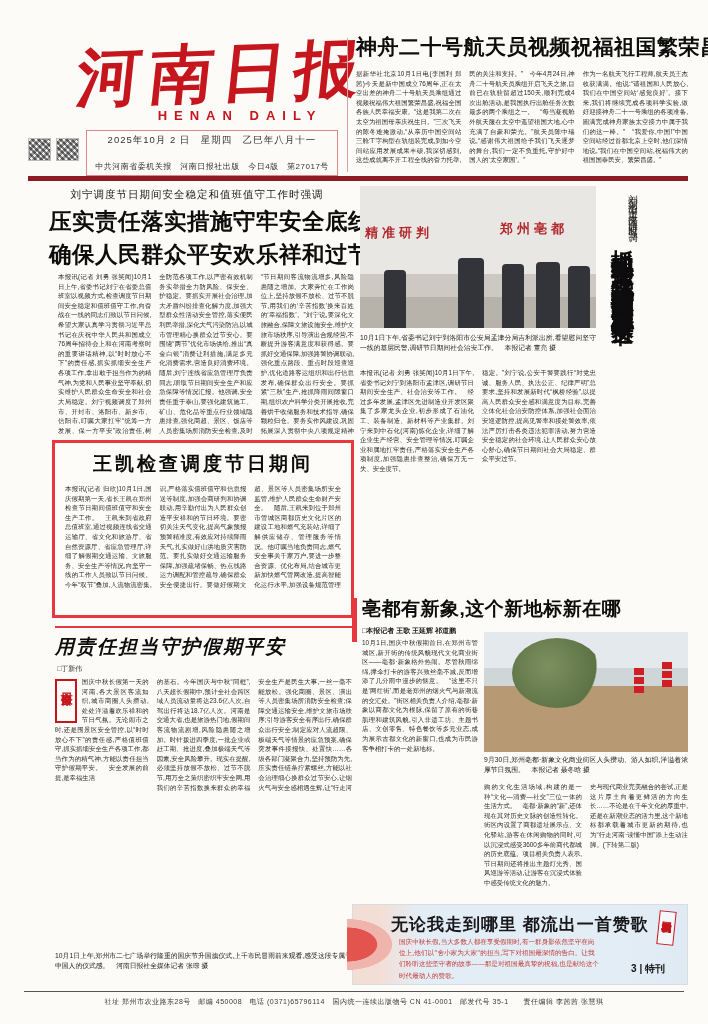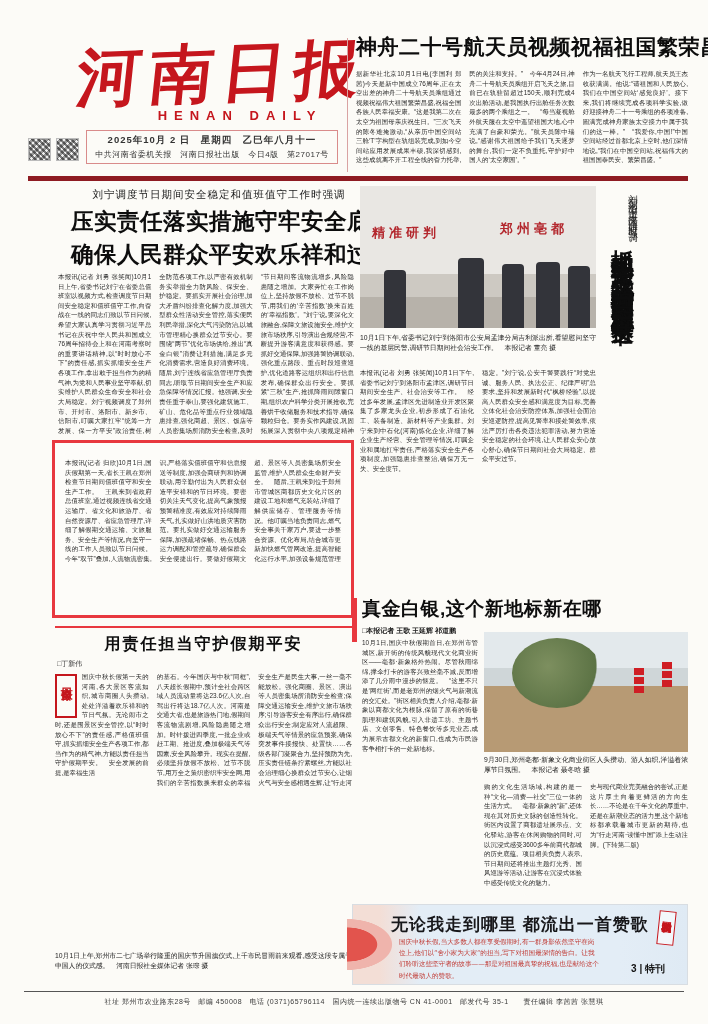--- a/index.html
+++ b/index.html
@@ -10,22 +10,22 @@
   .cols { display:flex; gap:8px; }
   .cols > div { flex:1; }
   .caption { font-size:6.8px; line-height:1.5; color:#222; text-align:justify; }
   .vert { writing-mode:vertical-rl; }
 
   
   .mast-title { font-family:"DejaVu Serif","Liberation Serif",serif; font-weight:bold; color:#c5161d;
     font-size:64px; letter-spacing:8px; transform:skewX(-8deg) rotate(-2deg); white-space:nowrap; }
   .mast-en { color:#c5161d; font-size:13px; letter-spacing:7px; font-weight:bold; text-align:center; }
   .mast-datebox { border:1px solid #d98b8b; padding:3px 6px; text-align:center; }
-  .mast-date1 { font-size:9.5px; color:#333; letter-spacing:1px;font-weight:bold; }
-  .mast-date2 { font-size:8px; color:#333; margin-top:2px; letter-spacing:0.5px; }
+  .mast-date1 { font-size:9.5px; color:#333; letter-spacing:1px; }
+  .mast-date2 { font-size:8px; color:#333; margin-top:14px; letter-spacing:0.5px; }
   .qr { width:23px; height:23px; border:1px solid #bbb;
     background:repeating-linear-gradient(45deg,#888 0 2px,#fff 2px 4px),repeating-linear-gradient(-45deg,#999 0 3px,#eee 3px 5px);
     background-blend-mode:multiply; }
 
   .headline-xl { font-weight:900; color:#0d0d0d; letter-spacing:0.5px; }
   .kicker { font-size:10.5px; color:#1a1a1a; text-align:center; letter-spacing:1px; }
   .rule-maroon { background:#8e1b22; }
   .vline-red { background:#d9a3a3; width:1px; }
 
   
@@ -85,33 +85,33 @@
     <div class="headline-xl" style="font-size:21px; white-space:nowrap;">神舟二十号航天员视频祝福祖国繁荣昌盛</div>
     <div class="cols" style="margin-top:8px; height:98px; overflow:hidden;">
       <div class="col">据新华社北京10月1日电(李国利 郑茜)今天是新中国成立76周年,正在太空出差的神舟二十号航天员乘组通过视频祝福伟大祖国繁荣昌盛,祝福全国各族人民幸福安康。“这是我第二次在太空为祖国母亲庆祝生日。”三次飞天的陈冬难掩激动,“从亲历中国空间站三舱‘T’字构型在轨组装完成,到如今空间站应用发展成果丰硕,我深切感到,这些成就离不开工程全线的奋力托举,更离不开全国人</div>
       <div class="col">民的关注和支持。”　今年4月24日,神舟二十号航天员乘组开启飞天之旅,目前已在轨驻留超过150天,顺利完成4次出舱活动,是我国执行出舱任务次数最多的两个乘组之一。　“每当凝视舱外航天服在太空中遥望祖国大地,心中充满了自豪和荣光。”航天员陈中瑞说,“感谢伟大祖国给予我们飞天逐梦的舞台,我们一定不负重托,守护好中国人的‘太空家园’。”</div>
       <div class="col">作为一名航天飞行工程师,航天员王杰收获满满。他说:“请祖国和人民放心,我们在中国空间站‘感觉良好’。接下来,我们将继续完成各项科学实验,做好迎接神舟二十一号乘组的各项准备,圆满完成神舟家族太空接力中属于我们的这一棒。”　“我爱你,中国!”中国空间站经过首都北京上空时,他们深情地说,“我们在中国空间站,祝福伟大的祖国国泰民安、繁荣昌盛。”</div>
     </div>
   </div>
 
   <div class="abs rule-maroon" style="left:28px; top:176px; width:660px; height:5px;"></div>
 
-  <div class="abs" style="left:71px; top:188px; width:296px;">
+  <div class="abs" style="left:49px; top:188px; width:296px;">
     <div class="kicker">刘宁调度节日期间安全稳定和值班值守工作时强调</div>
     <div class="headline-xl" style="font-size:22.5px; text-align:center; margin-top:4px; white-space:nowrap;">压实责任落实措施守牢安全底线</div>
     <div class="headline-xl" style="font-size:22.5px; text-align:center; margin-top:2px; white-space:nowrap;">确保人民群众平安欢乐祥和过节</div>
   </div>
   <div class="abs cols" style="left:58px; top:272px; width:296px; height:164px; overflow:hidden;">
     <div class="col">本报讯(记者 刘勇 张笑闻)10月1日上午,省委书记刘宁在省委总值班室以视频方式,检查调度节日期间安全稳定和值班值守工作,向奋战在一线的同志们致以节日问候,希望大家认真学习贯彻习近平总书记在庆祝中华人民共和国成立76周年招待会上和在河南考察时的重要讲话精神,以“时时放心不下”的责任感,抓实抓细安全生产各项工作,拿出敢于担当作为的精气神,为党和人民事业坚守奉献,切实维护人民群众生命安全和社会大局稳定。刘宁视频调度了郑州市、开封市、洛阳市、新乡市、信阳市,叮嘱大家扛牢“统筹一方发展、保一方平安”政治责任,树牢底线思维,严密防控制度,建立健全常态化管理动态处置机制,统筹做好安</div>
     <div class="col">全防范各项工作,以严密有效机制务实举措全力防风险、保安全、护稳定。要抓实开展社会治理,加大矛盾纠纷排查化解力度,加强大型群众性活动安全管控,落实便民利民举措,深化大气污染防治,以城市管理精心换群众过节安心。要围绕“两节”优化市场供给,推出“真金白银”消费让利措施,满足多元化消费需求,营造良好消费环境。随后,刘宁连线省应急管理厅负责同志,听取节日期间安全生产和应急保障等情况汇报。他强调,安全责任重于泰山,要强化建筑施工、矿山、危化品等重点行业领域隐患排查,强化商超、景区、饭店等人员密集场所消防安全检查,及时高效处置突发情况,加强暴雨等灾害天气防范应对,严防城市内涝、山洪地质灾害,强化科技赋能,做到防患未然,最大限度防范遏制各类事故发生。</div>
     <div class="col">“节日期间客流物流增多,风险隐患随之增加。大家奔忙在工作岗位上,坚持放假不放松、过节不脱节,用我们的‘辛苦指数’换来百姓的‘幸福指数’。”刘宁说,要深化文旅融合,保障文旅设施安全,维护文旅市场秩序,引导演出合规经营,不断提升游客满意度和获得感。要抓好交通保障,加强路警协调联动,强化重点路段、重点时段巡查巡护,优化道路客运组织和出行信息发布,确保群众出行安全。要抓紧“三秋”生产,抢抓降雨间隙窗口期,组织农户科学分类开展抢收,完善烘干收储服务和技术指导,确保颗粒归仓。要务实作风建设,巩固拓展深入贯彻中央八项规定精神学习教育成果,严防违规吃喝等问题反弹回潮,营造风清气正的节日氛围。　省领导张敏、安伟、陈星参加。</div>
   </div>
 
   <div class="abs photo photo-police" style="left:360px; top:186px; width:236px; height:142px;">
-    <div class="abs banner-red" style="left:12px; top:38px;">精准研判</div>
+    <div class="abs banner-red" style="left:5px; top:38px;">精准研判</div>
     <div class="abs banner-red" style="left:140px; top:34px;">郑州亳都</div>
     <div class="fig" style="left:24px; top:84px; width:22px; height:58px;"></div>
     <div class="fig" style="left:98px; top:72px; width:26px; height:70px;"></div>
     <div class="fig" style="left:142px; top:78px; width:22px; height:64px;"></div>
     <div class="fig" style="left:176px; top:76px; width:24px; height:66px;"></div>
     <div class="fig" style="left:208px; top:80px; width:22px; height:62px;"></div>
   </div>
   <div class="abs caption" style="left:360px; top:333px; width:236px;">10月1日下午,省委书记刘宁到洛阳市公安局孟津分局吉利派出所,看望慰问坚守一线的基层民警,调研节日期间社会治安工作。　本报记者 董亮 摄</div>
 
   <div class="abs cols" style="left:360px; top:368px; width:236px; height:228px; overflow:hidden;">
@@ -119,45 +119,46 @@
     <div class="col">稳定。”刘宁说,公安干警要践行“对党忠诚、服务人民、执法公正、纪律严明”总要求,坚持和发展新时代“枫桥经验”,以提高人民群众安全感和满意度为目标,完善立体化社会治安防控体系,加强社会面治安巡逻防控,提高见警率和接处警效率,依法严厉打击各类违法犯罪活动,努力营造安全稳定的社会环境,让人民群众安心放心舒心,确保节日期间社会大局稳定、群众平安过节。</div>
   </div>
 
   <div class="abs vert" style="left:600px; top:186px; height:414px; display:flex; align-items:flex-start;">
     <div style="writing-mode:vertical-rl; font-size:9.5px; color:#222; letter-spacing:3px; margin-bottom:4px;">刘宁到洛阳市孟津区调研时强调</div>
     <div class="headline-xl" style="writing-mode:vertical-rl; font-size:23px; letter-spacing:2px; margin-left:8px;">抓实抓细安全生产 强化社会治安防控</div>
     <div class="headline-xl" style="writing-mode:vertical-rl; font-size:23px; letter-spacing:2px; margin-left:6px;">确保节假日社会大局稳定群众平安过节</div>
   </div>
 
   <div class="abs redbox" style="left:52px; top:440px; width:302px; height:178px; padding:8px 10px;">
+    <div class="headline-xl" style="font-size:19px; text-align:center; letter-spacing:3px; white-space:nowrap;">王凯检查调度节日期间</div>
     <div class="cols" style="margin-top:7px; height:104px; overflow:hidden;">
       <div class="col">本报讯(记者 归欣)10月1日,国庆假期第一天,省长王凯在郑州检查节日期间值班值守和安全生产工作。　王凯来到省政府总值班室,通过视频连线省交通运输厅、省文化和旅游厅、省自然资源厅、省应急管理厅,详细了解假期交通运输、文旅服务、安全生产等情况,向坚守一线的工作人员致以节日问候。今年“双节”叠加,人流物流密集,各部门要深入学习贯彻习近平总书记在河南考察时重要讲话精神,坚持底线思维,强化风险意</div>
       <div class="col">识,严格落实值班值守和信息报送等制度,加强会商研判和协调联动,用辛勤付出为人民群众创造平安祥和的节日环境。要密切关注天气变化,提高气象预报预警精准度,有效应对持续降雨天气,扎实做好山洪地质灾害防范。要扎实做好交通运输服务保障,加强疏堵保畅、热点线路运力调配和管控疏导,确保群众安全便捷出行。要做好假期文旅市场消费供给,持续丰富业态,提升服务质量,让广大游客乘兴而来、尽兴而归。要严格落实安全生产责任制,及时排查消除危化、矿山、消防等重点领域风险隐患,加强商</div>
       <div class="col">超、景区等人员密集场所安全监管,维护人民群众生命财产安全。　随后,王凯来到位于郑州市管城区商都历史文化片区的建设工地和燃气充装站,详细了解供应储存、管理服务等情况。他叮嘱当地负责同志,燃气安全事关千家万户,要进一步整合资源、优化布局,结合城市更新加快燃气管网改造,提高智能化运行水平,加强设备规范管理和人员安全教育,常态化打击违法违规生产经营行为,确保群众用气安全。　王凯还到“亳都·新象”文化商业街区了解文旅市场供给、安全防范等情况。</div>
     </div>
   </div>
 
   <div class="abs commentary" style="left:55px; top:626px; width:297px; height:162px; padding-top:6px;">
-    <div class="headline-xl" style="font-size:16px; text-align:center; letter-spacing:2px;">用责任担当守护假期平安</div>
+    <div class="headline-xl" style="font-size:19px; letter-spacing:2px;font-style:italic;">用责任担当守护假期平安</div>
     <div style="font-size:7px; color:#333; margin:4px 0 3px 2px;">□丁新伟</div>
     <div class="cols" style="height:116px; overflow:hidden;">
       <div class="col">
         <span class="seal">今日豫言</span>
         <span>国庆中秋长假第一天的河南,各大景区客流如织,城市商圈人头攒动,处处洋溢着欢乐祥和的节日气氛。无论闹市之时,还是围景区安全管控,以“时时放心不下”的责任感,严格值班值守,抓实抓细安全生产各项工作,都当作为的精气神,方能以责任担当守护假期平安。　安全发展的前提,是幸福生活</span>
       </div>
       <div class="col">的基石。今年国庆与中秋“同框”,八天超长假期中,预计全社会跨区域人员流动量将达23.6亿人次,自驾出行将达18.7亿人次。河南是交通大省,也是旅游热门地,假期间客流物流剧增,风险隐患随之增加。时针拨进四季度,一批企业或赶工期、抢进度,叠加极端天气等因素,安全风险攀升。现实在提醒,必须坚持放假不放松、过节不脱节,用万全之策织密织牢安全网,用我们的辛苦指数换来群众的幸福指数。</div>
       <div class="col">安全生产是民生大事,一丝一毫不能放松。强化商圈、景区、演出等人员密集场所消防安全检查;保障交通运输安全,维护文旅市场秩序;引导游客安全有序出行,确保群众出行安全;制定应对人流超限、极端天气等情景的应急预案,确保突发事件接报快、处置快……各级各部门凝聚合力,坚持预防为先,压实责任链条拧紧螺丝,方能以社会治理细心换群众过节安心,让烟火气与安全感相遇生辉,让“行走河南·读懂中国”的品牌更加闪亮。</div>
     </div>
   </div>
 
   <div class="abs caption" style="left:55px; top:951px; width:297px;">10月1日上午,郑州市二七广场举行隆重的国庆节升国旗仪式,上千市民冒雨前来观看,感受这段专属于中国人的仪式感。　河南日报社全媒体记者 张琮 摄</div>
 
   <div class="abs accent-bar" style="left:352px; top:598px; height:44px;"></div>
   <div class="abs" style="left:362px; top:596px; width:326px;">
-    <div class="headline-xl" style="font-size:19px; white-space:nowrap;">真金白银,这个新地标新在哪</div>
+    <div class="headline-xl" style="font-size:19px; white-space:nowrap;">亳都有新象,这个新地标新在哪</div>
     <div style="font-size:7px; font-weight:bold; color:#222; margin-top:4px;">□本报记者 王歌 王延辉 祁道鹏</div>
   </div>
   <div class="abs col" style="left:362px; top:638px; width:116px; height:262px; overflow:hidden;">10月1日,国庆中秋假期首日,在郑州市管城区,新开街的传统风貌现代文化商业街区——亳都·新象格外热闹。尽管秋雨绵绵,撑伞打卡的游客兴致丝毫不减,反而增添了几分雨中漫步的惬意。　“这里不只是‘网红街’,而是老郑州的烟火气与新潮流的交汇处。”街区相关负责人介绍,亳都·新象以商都文化为根脉,保留了原有的街巷肌理和建筑风貌,引入非遗工坊、主题书店、文创零售、特色餐饮等多元业态,成为展示古都文化的新窗口,也成为市民游客争相打卡的一处新地标。</div>
   <div class="abs photo photo-bodu" style="left:484px; top:632px; width:204px; height:120px;">
     <div class="tree" style="left:28px; top:6px;"></div>
     <div class="flagchip" style="left:150px; top:36px;"></div>
     <div class="flagchip" style="left:178px; top:30px;"></div>
   </div>
   <div class="abs caption" style="left:484px; top:755px; width:204px;">9月30日,郑州亳都·新象文化商业街区人头攒动、游人如织,洋溢着浓厚节日氛围。　本报记者 聂冬晗 摄</div>
   <div class="abs cols" style="left:484px; top:782px; width:204px; height:118px; overflow:hidden;">

